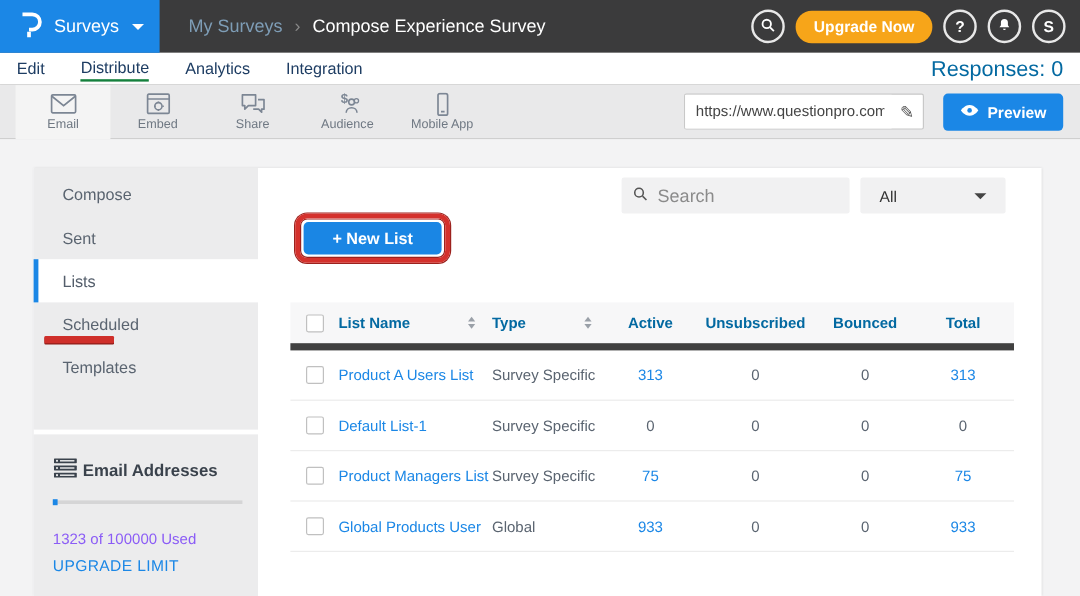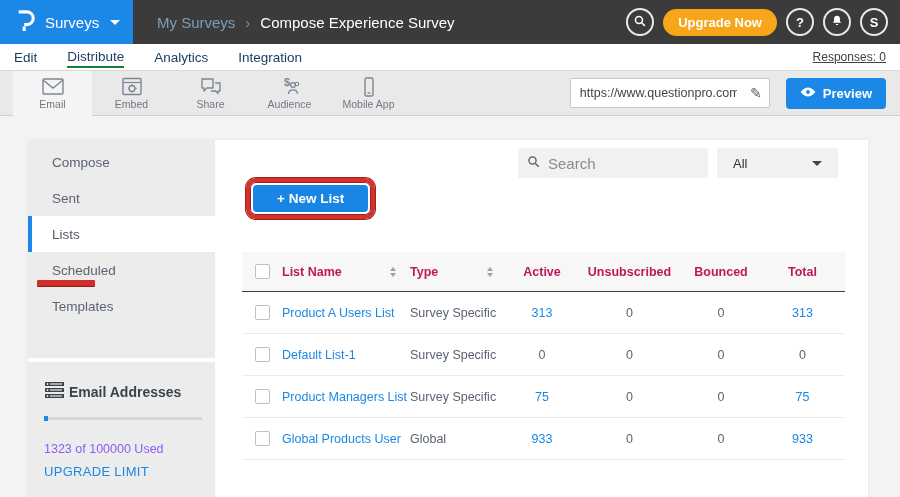--- a/index.html
+++ b/index.html
@@ -24,21 +24,21 @@
   .crumb-current{ color:#ffffff; font-size:15px; font-weight:500;}
   .header-actions{ display:flex; align-items:center; gap:9px; padding-right:12px;}
   .circle-btn{ width:28px;height:28px;border-radius:50%; border:2px solid #e8e8e8; color:#fff; display:flex; align-items:center; justify-content:center; font-weight:700; font-size:13px; cursor:pointer; flex-shrink:0;}
   .upgrade-btn{ background:#f7a519; color:#fff; font-weight:700; font-size:13px; border:none; border-radius:14px; padding:6px 15px; cursor:pointer;}
 
   
   .tab-row{ height:27px; background:#fff; border-bottom:1px solid #d9d9d9; display:flex; align-items:center; padding:0 14px;}
   .tab{ color:#1e3d63; font-size:13.5px; font-weight:500; margin-right:30px; cursor:pointer; padding:3px 0 2px 0;}
   .tab.active{ border-bottom:2px solid #15803d; }
   .tab-spacer{ flex:1; }
-  .responses{ color:#404040; font-size:12px;text-decoration:underline; }
+  .responses{ color:#0369a1; font-size:18px; }
 
   
   .toolbar{ height:45px; background:#e9e9ea; border-bottom:1px solid #cfcfcf; display:flex; align-items:center; box-shadow:0 1px 2px rgba(0,0,0,0.08);}
   .channels{ display:flex; height:45px; margin-left:13px;}
   .channel{ width:79px; height:45px; display:flex; flex-direction:column; align-items:center; justify-content:center; cursor:pointer; gap:1px;}
   .channel.active{ background:#f4f4f4; }
   .channel .ch-label{ font-size:10.5px; color:#6f7883; }
   .channel svg{ display:block; }
   .toolbar-right{ margin-left:auto; display:flex; align-items:center; padding-right:14px; gap:16px;}
   .url-group{ display:flex; align-items:center; background:#fff; border:1px solid #c8c8c8; border-radius:2px; height:30px; }
@@ -72,21 +72,21 @@
   .filter-dd{ position:absolute; left:502px; top:8px; width:121px; height:30px; background:#f1f1f2; border-radius:2px; display:flex; align-items:center; padding:0 16px; cursor:pointer;}
   .filter-value{ font-size:13px; color:#333; flex:1;}
   .dd-caret{ width:0;height:0;border-left:5px solid transparent;border-right:5px solid transparent;border-top:5px solid #444;}
 
   .newlist-ring{ position:absolute; left:31px; top:38px; border:4px solid #d4312c; border-radius:10px; padding:3px; box-shadow:0 0 0 1px #9c211d, inset 0 0 0 1px #9c211d;}
   .newlist-btn{ background:#1a86e4; border:none; border-radius:4px; color:#fff; font-size:13.5px; font-weight:700; padding:6px 24px; cursor:pointer; display:flex; align-items:center; gap:6px; font-family:"Liberation Sans",sans-serif;}
 
   
   .table{ position:absolute; left:27px; top:112px; width:603px;}
   .trow{ display:grid; grid-template-columns:40px 128px 97px 70px 105px 78px 85px; align-items:center;}
-  .thead{ height:40px; background:#f7f7f8; border-bottom:1px solid #404040; font-weight:700; font-size:12.5px; color:#be185d;}
+  .thead{ height:40px; background:#f7f7f8; border-bottom:6px solid #404040; font-weight:700; font-size:12.5px; color:#0369a1;}
   .tbody-row{ height:42px; border-bottom:1px solid #ececec; font-size:12.5px;}
   .cb-cell{ display:flex; justify-content:center; }
   .checkbox{ width:15px; height:15px; border:1px solid #c0c0c0; border-radius:2px; background:#fff; cursor:pointer;}
   .th-sortable{ display:flex; align-items:center; justify-content:space-between; padding-right:14px; cursor:pointer;}
   .sort-icon{ display:flex; flex-direction:column; gap:2px;}
   .sort-icon .up{ width:0;height:0;border-left:3.5px solid transparent;border-right:3.5px solid transparent;border-bottom:4px solid #9aa0a8;}
   .sort-icon .dn{ width:0;height:0;border-left:3.5px solid transparent;border-right:3.5px solid transparent;border-top:4px solid #9aa0a8;}
   .th-center{ text-align:center; }
   .cell-name{ color:#1b87e6; cursor:pointer; }
   .cell-type{ color:#5a6470; }

